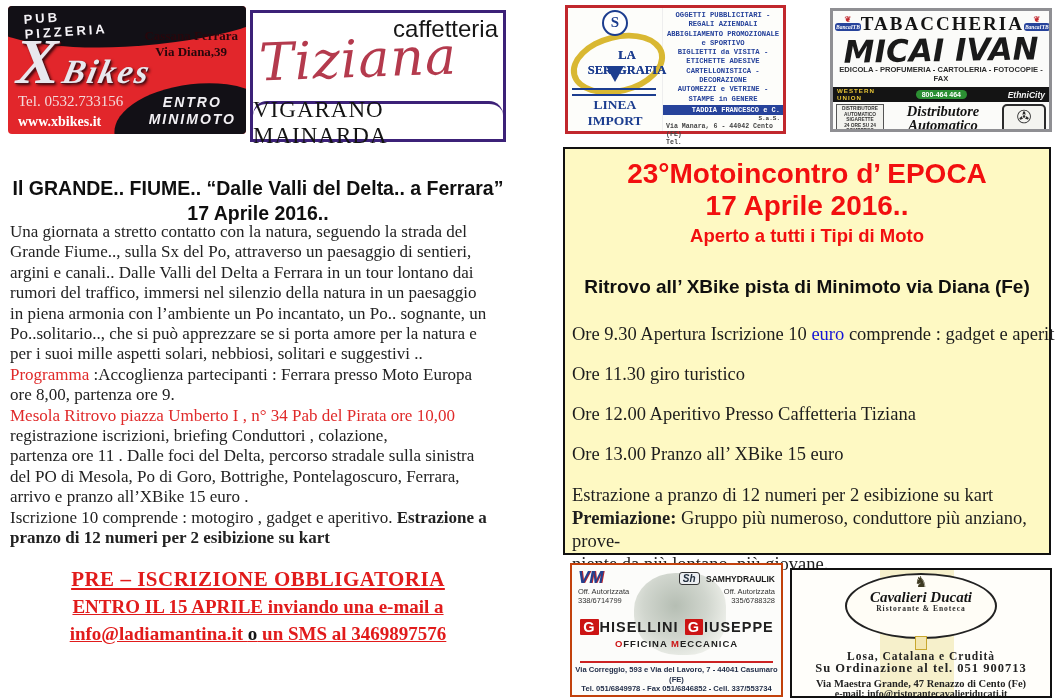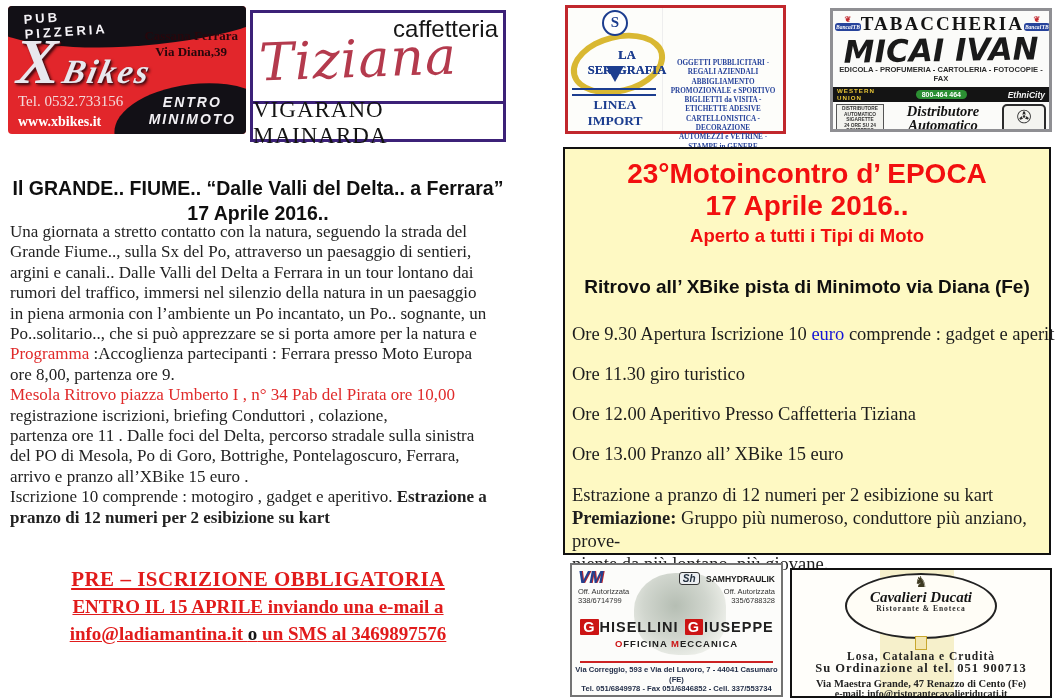--- a/index.html
+++ b/index.html
@@ -32,38 +32,38 @@
             font-weight:bold;font-style:italic;font-size:14px;letter-spacing:2px;text-align:center;line-height:17px;}
 
   
   .ad-tiziana{left:250px;top:10px;width:256px;height:132px;border:3px solid #3c2178;background:#fff;box-sizing:border-box;}
   .tiz-main{position:relative;height:88px;}
   .tiz-caff{position:absolute;right:5px;top:2px;font-family:"Liberation Sans",sans-serif;
             font-weight:normal;font-size:24px;color:#161616;}
   .tiz-name{position:absolute;left:6px;top:16px;font-style:italic;font-size:52px;color:#b43a4d;
             font-family:"DejaVu Serif",serif;transform:rotate(-2deg);letter-spacing:1px;}
   .tiz-city{border-top:3px solid #3c2178;height:38px;display:flex;align-items:center;justify-content:center;
-            font-size:23px;color:#141414;letter-spacing:1px;}
+            font-size:23px;color:#141414;letter-spacing:1px;border-radius:14px;}
 
   
   .ad-serigrafia{left:565px;top:5px;width:221px;height:129px;border:3px solid #c1272d;background:#fdfdfa;
                  box-sizing:border-box;display:flex;}
   .ser-left{position:relative;width:94px;border-right:1px solid #eee;}
   .ser-ellipse{position:absolute;left:2px;top:26px;width:84px;height:48px;border:6px solid #d9b832;
                border-radius:50%;transform:rotate(-14deg);}
   .ser-s{position:absolute;left:34px;top:2px;width:22px;height:22px;border:2px solid #1c3d8f;border-radius:50%;
          color:#1c3d8f;font-weight:bold;font-size:15px;text-align:center;line-height:21px;background:#fff;}
   .ser-brand{position:absolute;left:0;top:40px;width:100%;text-align:center;color:#1c3d8f;
              font-weight:bold;font-size:12.5px;letter-spacing:0px;text-shadow:0 0 0 #1c3d8f;margin-left:12px;}
   .ser-tri{position:absolute;left:38px;top:58px;width:0;height:0;border-left:9px solid transparent;
            border-right:9px solid transparent;border-top:16px solid #1c3d8f;}
   .ser-lines{position:absolute;left:4px;top:80px;width:84px;border-top:2px solid #1c3d8f;border-bottom:2px solid #1c3d8f;height:4px;}
   .ser-brand2{position:absolute;left:0;bottom:2px;width:100%;text-align:center;color:#1c3d8f;
               font-weight:bold;font-size:13.5px;}
-  .ser-right{flex:1;display:flex;flex-direction:column;font-family:Liberation Serif, serif;margin-top:48px;}
+  .ser-right{flex:1;display:flex;flex-direction:column;font-family:Liberation Mono, monospace;}
   .ser-services{padding:3px 2px 1px 2px;text-align:center;color:#27439b;font-weight:bold;font-size:7.2px;line-height:9.3px;}
   .ser-owner{background:#27439b;color:#fff;font-weight:bold;font-size:7px;text-align:right;padding:1px 3px;}
   .ser-sas{text-align:right;font-size:6px;font-weight:bold;color:#333;padding-right:3px;}
   .ser-contact{font-size:6.6px;font-weight:bold;color:#444;line-height:8px;padding:1px 3px;}
   .ser-footer{margin-top:auto;border-top:2px solid #27439b;color:#27439b;font-weight:bold;font-size:8.8px;
               text-align:center;padding:2px 0;}
 
   
   .ad-micai{left:830px;top:8px;width:222px;height:124px;border:3px solid #8f8f93;background:#fbfbf9;
             box-sizing:border-box;overflow:hidden;}
@@ -108,21 +108,21 @@
             font-weight:bold;font-size:28px;line-height:32px;}
   .rb-sub{text-align:center;color:#f20f0f;font-family:"Liberation Sans",sans-serif;font-weight:bold;
           font-size:18.5px;margin-top:3px;}
   .rb-meet{text-align:center;color:#101010;font-family:"Liberation Sans",sans-serif;font-weight:bold;
            font-size:19px;margin-top:29px;}
   .rb-sched{margin:26px 0 0 7px;font-size:18.5px;color:#1d1d1d;}
   .rb-sched .line{margin-bottom:19px;white-space:nowrap;}
   .rb-footer{margin:14px 0 0 7px;font-size:18.5px;line-height:23px;color:#1d1d1d;}
 
   
-  .ad-ghis{left:570px;top:563px;width:213px;height:134px;border:2px solid #737373;background:#fcfcfa;
+  .ad-ghis{left:570px;top:563px;width:213px;height:134px;border:2px solid #c2410c;background:#fcfcfa;
            box-sizing:border-box;overflow:hidden;}
   .gh-engine{position:absolute;left:62px;top:8px;width:92px;height:82px;border-radius:45% 40% 42% 48%;
              background:radial-gradient(circle at 45% 40%, #a9b3a7 0%, #c9cfc6 45%, #eef0ea 80%);opacity:.85;}
   .gh-vm{position:absolute;left:6px;top:3px;font-weight:bold;font-style:italic;font-size:17px;color:#23408f;
          text-shadow:1px 0 #c1272d;font-family:"Liberation Sans",sans-serif;}
   .gh-lauth{position:absolute;left:6px;top:22px;font-size:7.5px;color:#333;line-height:9px;font-family:"Liberation Sans",sans-serif;}
   .gh-sh{position:absolute;right:6px;top:3px;text-align:right;font-family:"Liberation Sans",sans-serif;}
   .gh-sh-logo{display:inline-block;border:1px solid #333;border-radius:3px;font-weight:bold;font-style:italic;
               font-size:10px;padding:0 3px;color:#23303f;background:#eceff2;}
   .gh-sh-brand{display:inline-block;font-weight:bold;font-size:8.5px;color:#1a1a1a;margin-left:2px;}
@@ -266,20 +266,21 @@
     <div>17 Aprile 2016..</div>
   </div>
 
   <div class="abs left-body">
       <div>Una giornata a stretto contatto con la natura, seguendo la  strada del</div>
       <div>Grande Fiume.., sulla Sx del Po, attraverso un paesaggio  di sentieri,</div>
       <div>argini e canali.. Dalle Valli del Delta a Ferrara in un tour lontano dai</div>
       <div>rumori del traffico, immersi nel silenzio della natura in un paesaggio</div>
       <div>in piena armonia con l’ambiente un Po incantato, un Po.. sognante, un</div>
       <div>Po..solitario.., che si può apprezzare se si porta amore per la natura e</div>
+      <div>per i suoi mille aspetti solari, nebbiosi, solitari e suggestivi  ..</div>
       <div><span class="red">Programma </span><span>:Accoglienza partecipanti : Ferrara presso Moto Europa</span></div>
       <div>ore 8,00, partenza ore 9.</div>
       <div><span class="red">Mesola Ritrovo piazza Umberto I , n° 34  Pab del Pirata ore 10,00</span></div>
       <div>registrazione iscrizioni, briefing Conduttori , colazione,</div>
       <div>partenza ore 11 . Dalle foci del Delta, percorso stradale sulla sinistra</div>
       <div>del PO di Mesola, Po di Goro, Bottrighe, Pontelagoscuro, Ferrara,</div>
       <div>arrivo e pranzo all’XBike 15 euro .</div>
       <div><span>Iscrizione 10 comprende : motogiro , gadget e aperitivo. </span><span class="bold">Estrazione a</span></div>
       <div><span class="bold">pranzo di 12 numeri per 2 esibizione su kart</span></div>
     </div>

